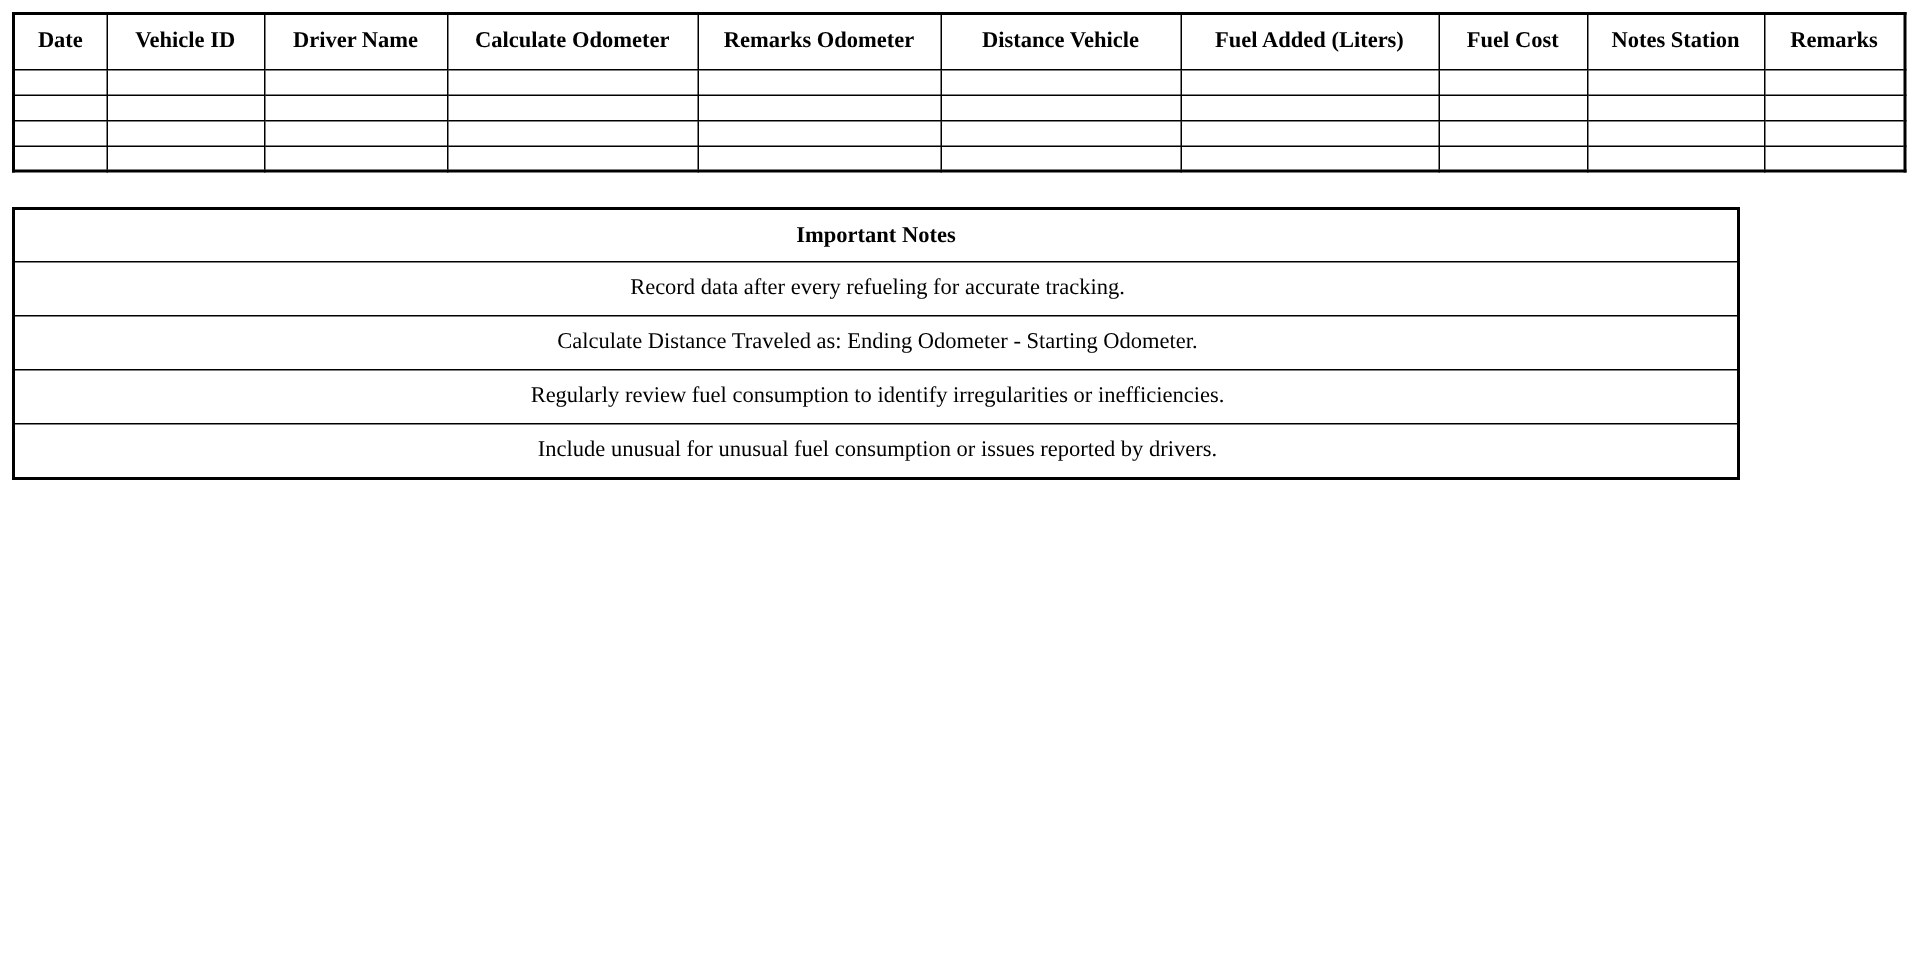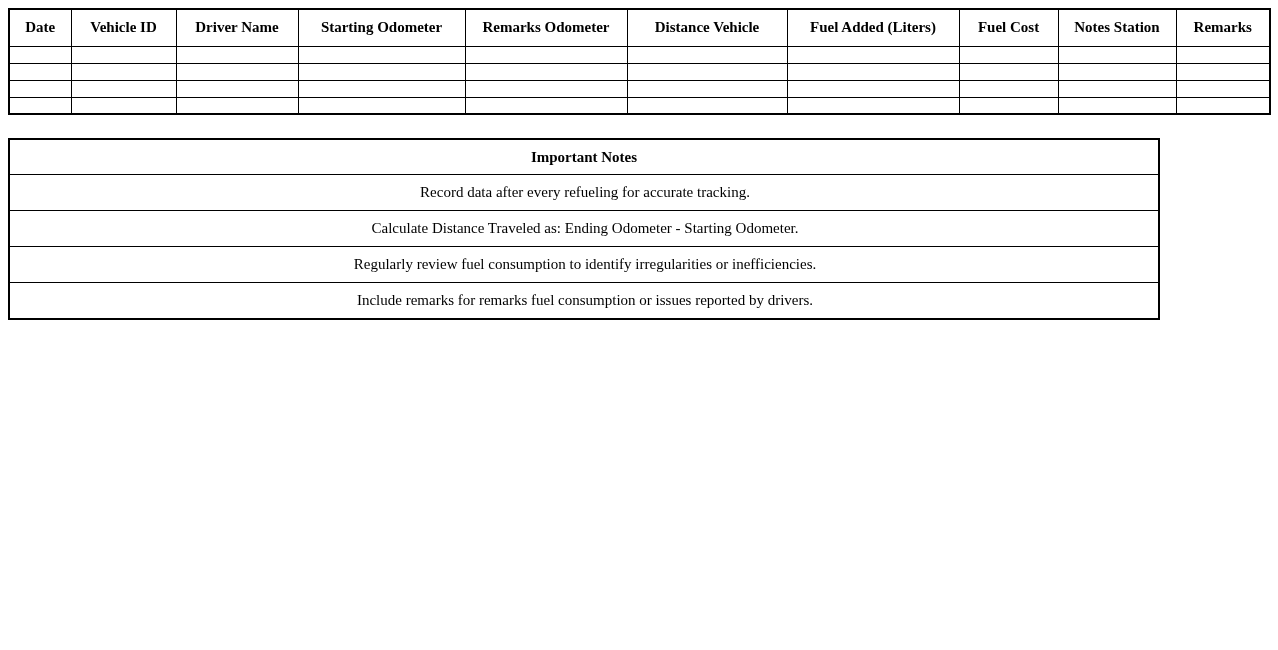--- a/index.html
+++ b/index.html
@@ -80,21 +80,21 @@
     <col style="width:172px">
     <col style="width:99px">
     <col style="width:118px">
     <col style="width:94px">
   </colgroup>
   <thead>
     <tr>
       <th>Date</th>
       <th>Vehicle ID</th>
       <th>Driver Name</th>
-      <th>Starting Odometer</th>
+      <th>Calculate Odometer</th>
       <th>Remarks Odometer</th>
       <th>Distance Vehicle</th>
       <th>Fuel Added (Liters)</th>
       <th>Fuel Cost</th>
       <th>Notes Station</th>
       <th>Remarks</th>
     </tr>
   </thead>
   <tbody>
     <tr>
@@ -158,16 +158,16 @@
     <tr>
       <td>Record data after every refueling for accurate tracking.</td>
     </tr>
     <tr>
       <td>Calculate Distance Traveled as: Ending Odometer - Starting Odometer.</td>
     </tr>
     <tr>
       <td>Regularly review fuel consumption to identify irregularities or inefficiencies.</td>
     </tr>
     <tr>
-      <td>Include remarks for remarks fuel consumption or issues reported by drivers.</td>
+      <td>Include unusual for unusual fuel consumption or issues reported by drivers.</td>
     </tr>
   </tbody>
 </table>
 
 </body></html>

